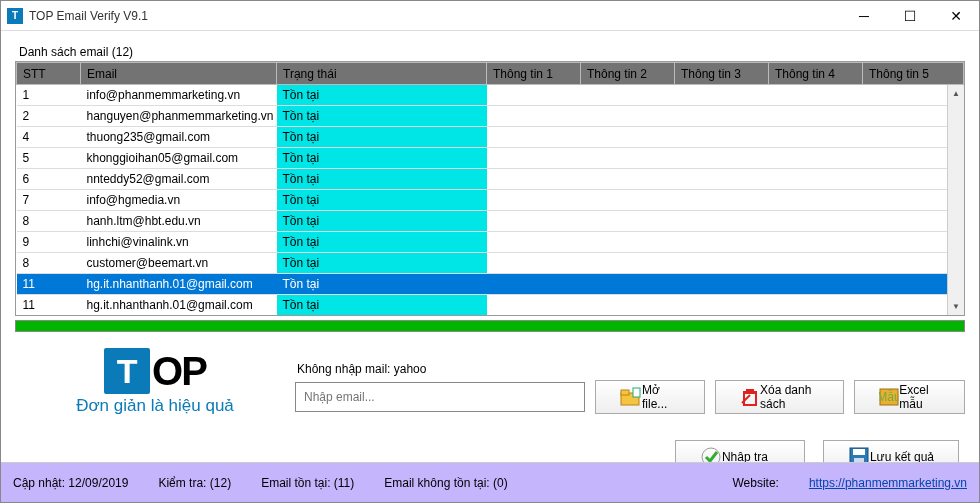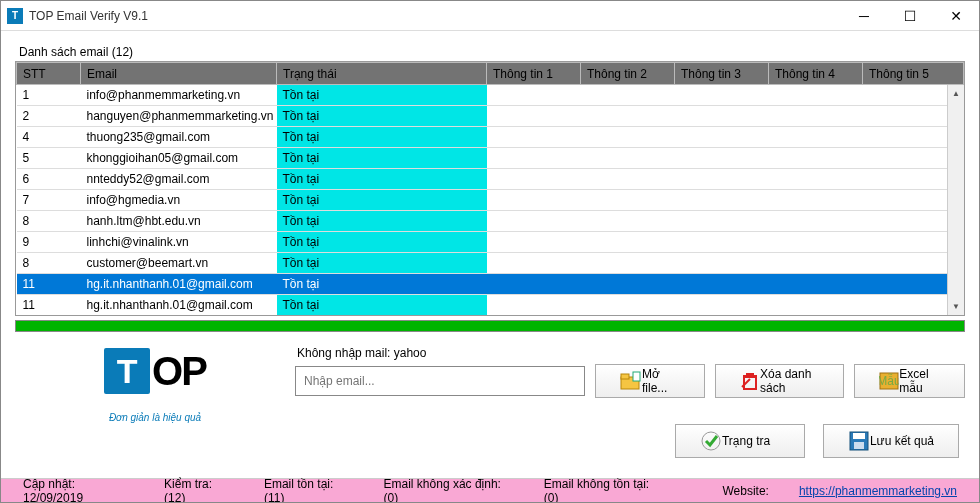--- a/index.html
+++ b/index.html
@@ -32,35 +32,35 @@
 
 
 .progress { height: 12px; background: #00b400; margin-top: 4px; border: 1px solid #888; }
 
 
 .bottom { display: flex; margin-top: 14px; }
 .brand { width: 280px; text-align: center; }
 .logo { display: flex; align-items: center; justify-content: center; gap: 2px; margin-top: 2px; }
 .logo .T { width: 46px; height: 46px; background: #0a7bb8; color: #fff; font-size: 34px; font-weight: bold; display: flex; align-items: center; justify-content: center; border-radius: 2px; }
 .logo .OP { font-size: 40px; font-weight: bold; color: #000000; letter-spacing: -2px; }
-.slogan { color: #0a7bb8; font-size: 10px; margin-top: 18px; font-style: italic; }
+.slogan { color: #0a7bb8; font-size: 17px; margin-top: 2px; }
 .hotline { color: #0a7bb8; font-weight: bold; font-size: 13px; margin-top: 10px; }
 
 .controls { flex: 1; }
-.noimport { margin: 0 0 4px 2px; }
+.noimport { margin: 16px 0 4px 2px; }
 .row1 { display: flex; gap: 10px; align-items: center; margin-bottom: 26px; }
 .emailinput { flex: 0 0 290px; height: 30px; border: 1px solid #888; padding: 0 8px; color: #888; }
 .btn { height: 34px; border: 1px solid #aaa; background: linear-gradient(#fff,#eee); display: flex; align-items: center; padding: 0 24px; gap: 0; cursor: pointer; min-width: 110px; }
 .btn.disabled { color: #aaa; cursor: default; }
 .btn .ico { width: 22px; height: 22px; display: flex; align-items: center; justify-content: flex-end; }
 .row2 { display: flex; gap: 18px; justify-content: flex-end; padding-right: 6px; }
 .row2 .btn { min-width: 130px; }
 
 
-.statusbar { position: absolute; bottom: 0; left: 0; right: 0; height: 24px; border-top: 1px solid #ccc; display: flex; align-items: center; padding: 0 22px; gap: 30px; background: #f9a8d4; }
+.statusbar { position: absolute; bottom: 0; left: 0; right: 0; height: 40px; border-top: 1px solid #ccc; display: flex; align-items: center; padding: 0 12px; gap: 30px; background: #c4b5fd; }
 .statusbar .spacer { flex: 1; }
 .statusbar a { color: #0645ad; text-decoration: underline; }
 
 svg { display: block; }
 </style>
 </head>
 <body>
 
 <div class="titlebar">
   <span class="appicon">T</span>
@@ -265,39 +265,38 @@
         </div>
       </div>
       <div class="row2">
         <div class="btn">
           <span class="ico">
               <svg width="22" height="22">
                 <circle cx="11" cy="11" r="9" fill="none" stroke="#999"></circle>
                 <path d="M6 11 L10 15 L17 6" fill="none" stroke="#3a3" stroke-width="3"></path>
               </svg>
             </span>
-          <span>Trạng tra</span>
+          <span>Nhập tra</span>
         </div>
         <div class="btn">
           <span class="ico">
               <svg width="22" height="22">
                 <rect x="2" y="2" width="18" height="18" fill="#2a7ab8" stroke="#15507a"></rect>
                 <rect x="5" y="3" width="12" height="6" fill="#fff"></rect>
                 <rect x="6" y="12" width="10" height="7" fill="#cde"></rect>
               </svg>
             </span>
           <span>Lưu kết quả</span>
         </div>
       </div>
     </div>
   </div>
 </div>
 
 <div class="statusbar">
   <span>Cập nhật: 12/09/2019</span>
   <span>Kiểm tra: (12)</span>
   <span>Email tồn tại: (11)</span>
-  <span>Email không xác định: (0)</span>
   <span>Email không tồn tại: (0)</span>
   <span class="spacer"></span>
   <span>Website:</span>
   <a href="#">https://phanmemmarketing.vn</a>
 </div>
 
 </body></html>

